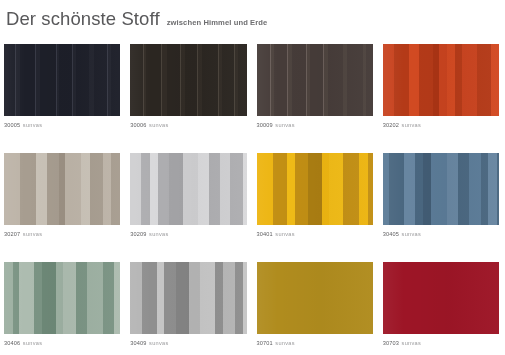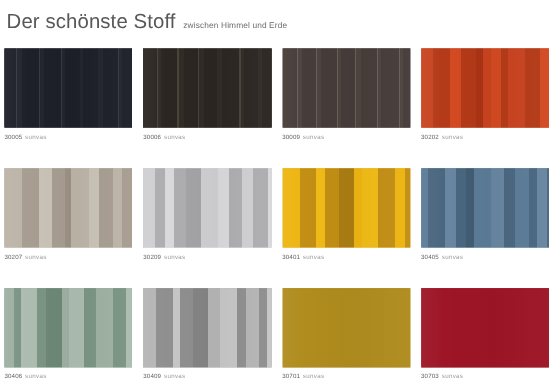--- a/index.html
+++ b/index.html
@@ -36,21 +36,21 @@
   }
   .title {
     font-size: 18.5px;
     font-weight: 400;
     color: #58585a;
     letter-spacing: 0.1px;
     line-height: 1;
   }
   .subtitle {
     font-size: 7.6px;
-    font-weight: 400;
+    font-weight: 700;
     color: #6e6e70;
     letter-spacing: 0.1px;
     line-height: 1;
   }
 
   
   .grid {
     position: absolute;
     left: 0;
     top: 44px;

